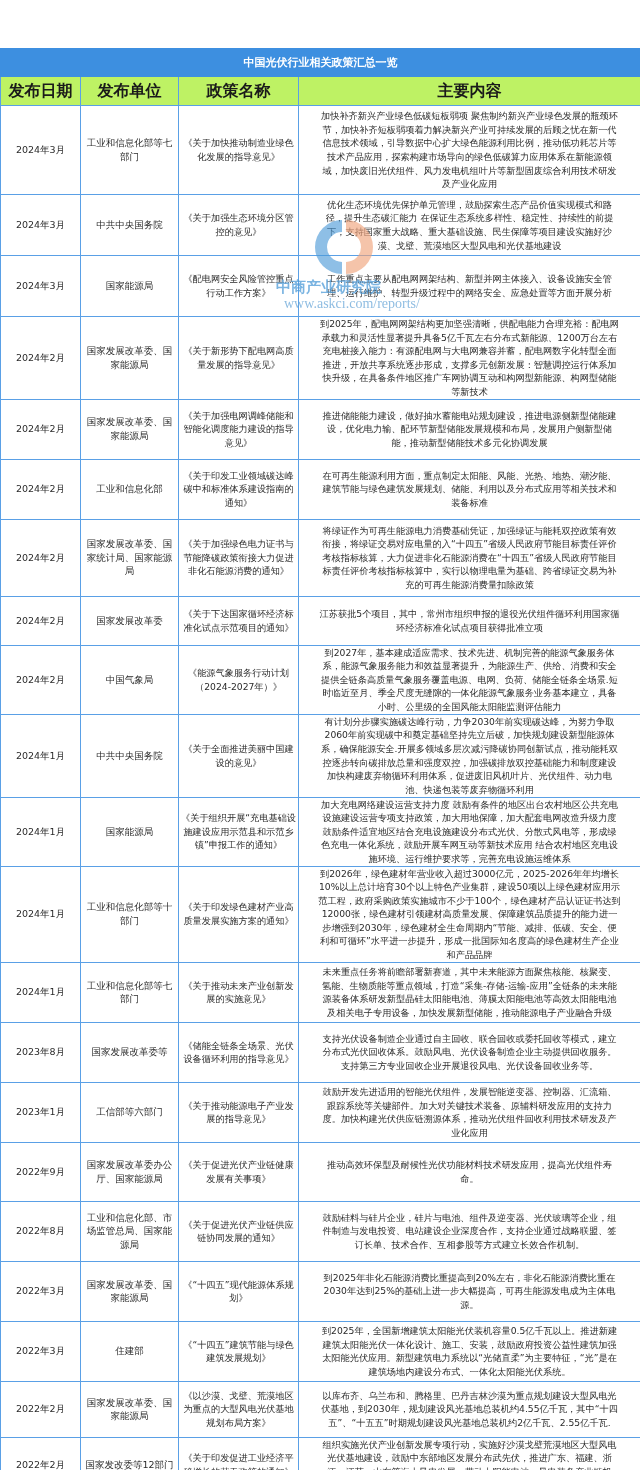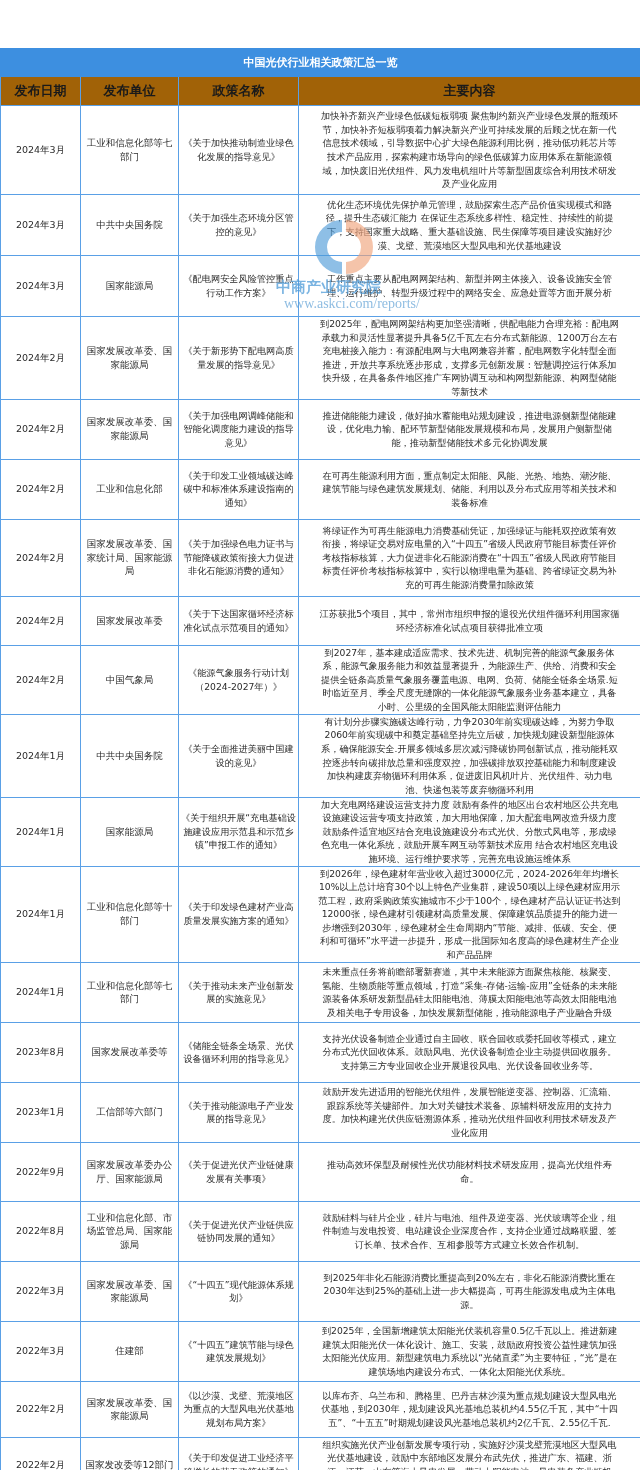--- a/index.html
+++ b/index.html
@@ -1,21 +1,21 @@
 <!DOCTYPE html>
 <html><head>
 <meta charset="utf-8">
 <style>
   html, body { margin:0; padding:0; background:#ffffff; }
   body { width:640px; height:1470px; overflow:hidden; font-family:"DejaVu Sans","Liberation Sans",sans-serif; color:#222; }
   .wrap { position:relative; width:640px; height:1470px;margin-top:48px; }
   table { border-collapse:collapse; width:640px; table-layout:fixed; }
   td, th { border:1px solid #5aa0e6; text-align:center; vertical-align:middle; padding:0 2px; }
   .title-row th { background:#3d8fe0; color:#ffffff; font-size:11px; font-weight:bold; height:27px; border-color:#3d8fe0; }
-  .head-row th { background:#a16207; color:#1a1a1a; font-size:13px; font-weight:bold; height:28px; }
+  .head-row th { background:#bef264; color:#1a1a1a; font-size:16px; font-weight:bold; height:28px; }
   td { font-size:9.2px; line-height:13.6px; color:#2a2a2a; background:#ffffff; }
   td.c-date, td.c-unit { font-size:9.5px; }
   td.c-content { padding:0 19px; }
   .watermark { position:absolute; left:284px; top:168px; width:120px; height:90px; pointer-events:none; opacity:0.75;font-family:Liberation Serif, serif; }
   .wm-text { position:absolute; left:-8px; top:62px; font-size:15px; color:#4e9bd8; letter-spacing:0px; white-space:nowrap; font-weight:bold; }
   .wm-url { position:absolute; left:0px; top:80px; font-size:14px; color:#6aa7d8; white-space:nowrap; }
 </style>
 </head>
 <body>
 
@@ -102,21 +102,21 @@
         <tr style="height: 61px;">
           <td class="c-date">2024年1月</td>
           <td class="c-unit">国家能源局</td>
           <td class="c-policy">《关于组织开展“充电基础设施建设应用示范县和示范乡镇”申报工作的通知》</td>
           <td class="c-content">加大充电网络建设运营支持力度 鼓励有条件的地区出台农村地区公共充电设施建设运营专项支持政策，加大用地保障，加大配套电网改造升级力度鼓励条件适宜地区结合充电设施建设分布式光伏、分散式风电等，形成绿色充电一体化系统，鼓励开展车网互动等新技术应用 结合农村地区充电设施环境、运行维护要求等，完善充电设施运维体系</td>
         </tr>
         <tr style="height: 92px;">
           <td class="c-date">2024年1月</td>
           <td class="c-unit">工业和信息化部等十部门</td>
           <td class="c-policy">《关于印发绿色建材产业高质量发展实施方案的通知》</td>
-          <td class="c-content">到2026年，绿色建材年营业收入超过3000亿元，2024-2026年年均增长10%以上总计培育30个以上特色产业集群，建设50项以上绿色建材应用示范工程，政府采购政策实施城市不少于100个，绿色建材产品认证证书达到12000张，绿色建材引领建材高质量发展、保障建筑品质提升的能力进一步增强到2030年，绿色建材全生命周期内“节能、减排、低碳、安全、便利和可循环”水平进一步提升，形成一批国际知名度高的绿色建材生产企业和产品品牌</td>
+          <td class="c-content">到2026年，绿色建材年营业收入超过3000亿元，2025-2026年年均增长10%以上总计培育30个以上特色产业集群，建设50项以上绿色建材应用示范工程，政府采购政策实施城市不少于100个，绿色建材产品认证证书达到12000张，绿色建材引领建材高质量发展、保障建筑品质提升的能力进一步增强到2030年，绿色建材全生命周期内“节能、减排、低碳、安全、便利和可循环”水平进一步提升，形成一批国际知名度高的绿色建材生产企业和产品品牌</td>
         </tr>
         <tr style="height: 60px;">
           <td class="c-date">2024年1月</td>
           <td class="c-unit">工业和信息化部等七部门</td>
           <td class="c-policy">《关于推动未来产业创新发展的实施意见》</td>
           <td class="c-content">未来重点任务将前瞻部署新赛道，其中未来能源方面聚焦核能、核聚变、氢能、生物质能等重点领域，打造“采集-存储-运输-应用”全链条的未来能源装备体系研发新型晶硅太阳能电池、薄膜太阳能电池等高效太阳能电池及相关电子专用设备，加快发展新型储能，推动能源电子产业融合升级</td>
         </tr>
         <tr style="height: 60px;">
           <td class="c-date">2023年8月</td>
           <td class="c-unit">国家发展改革委等</td>

